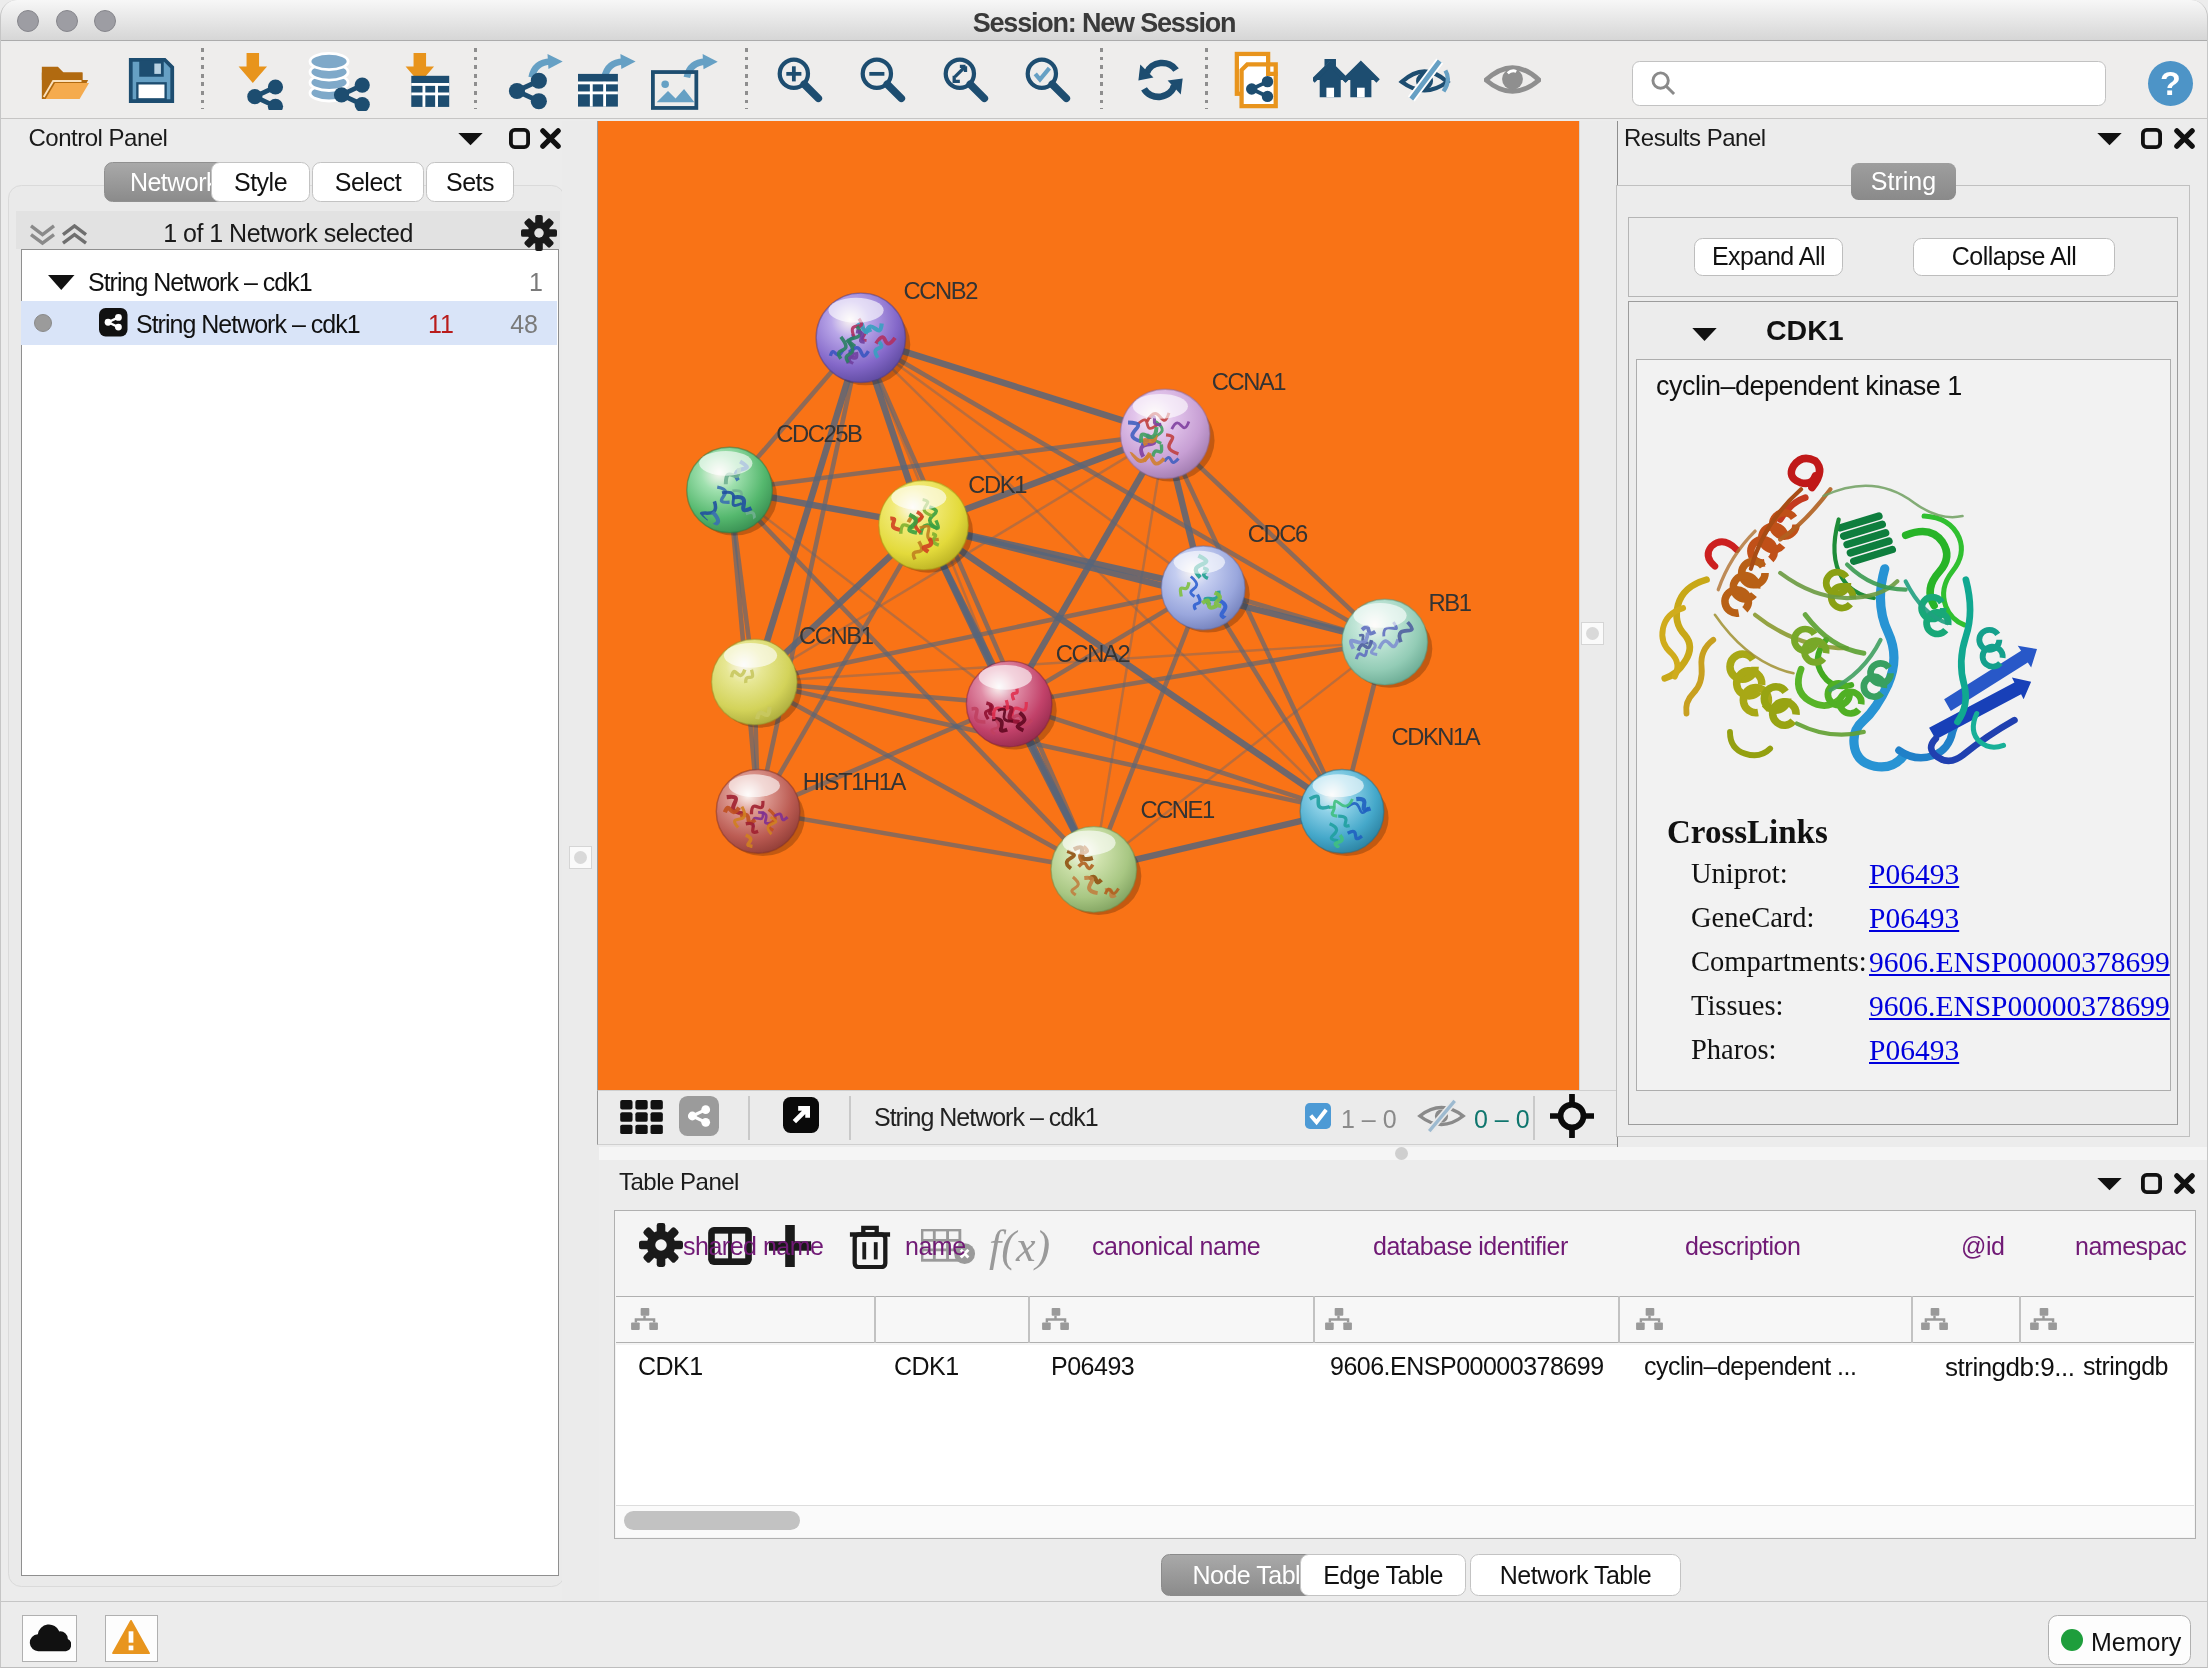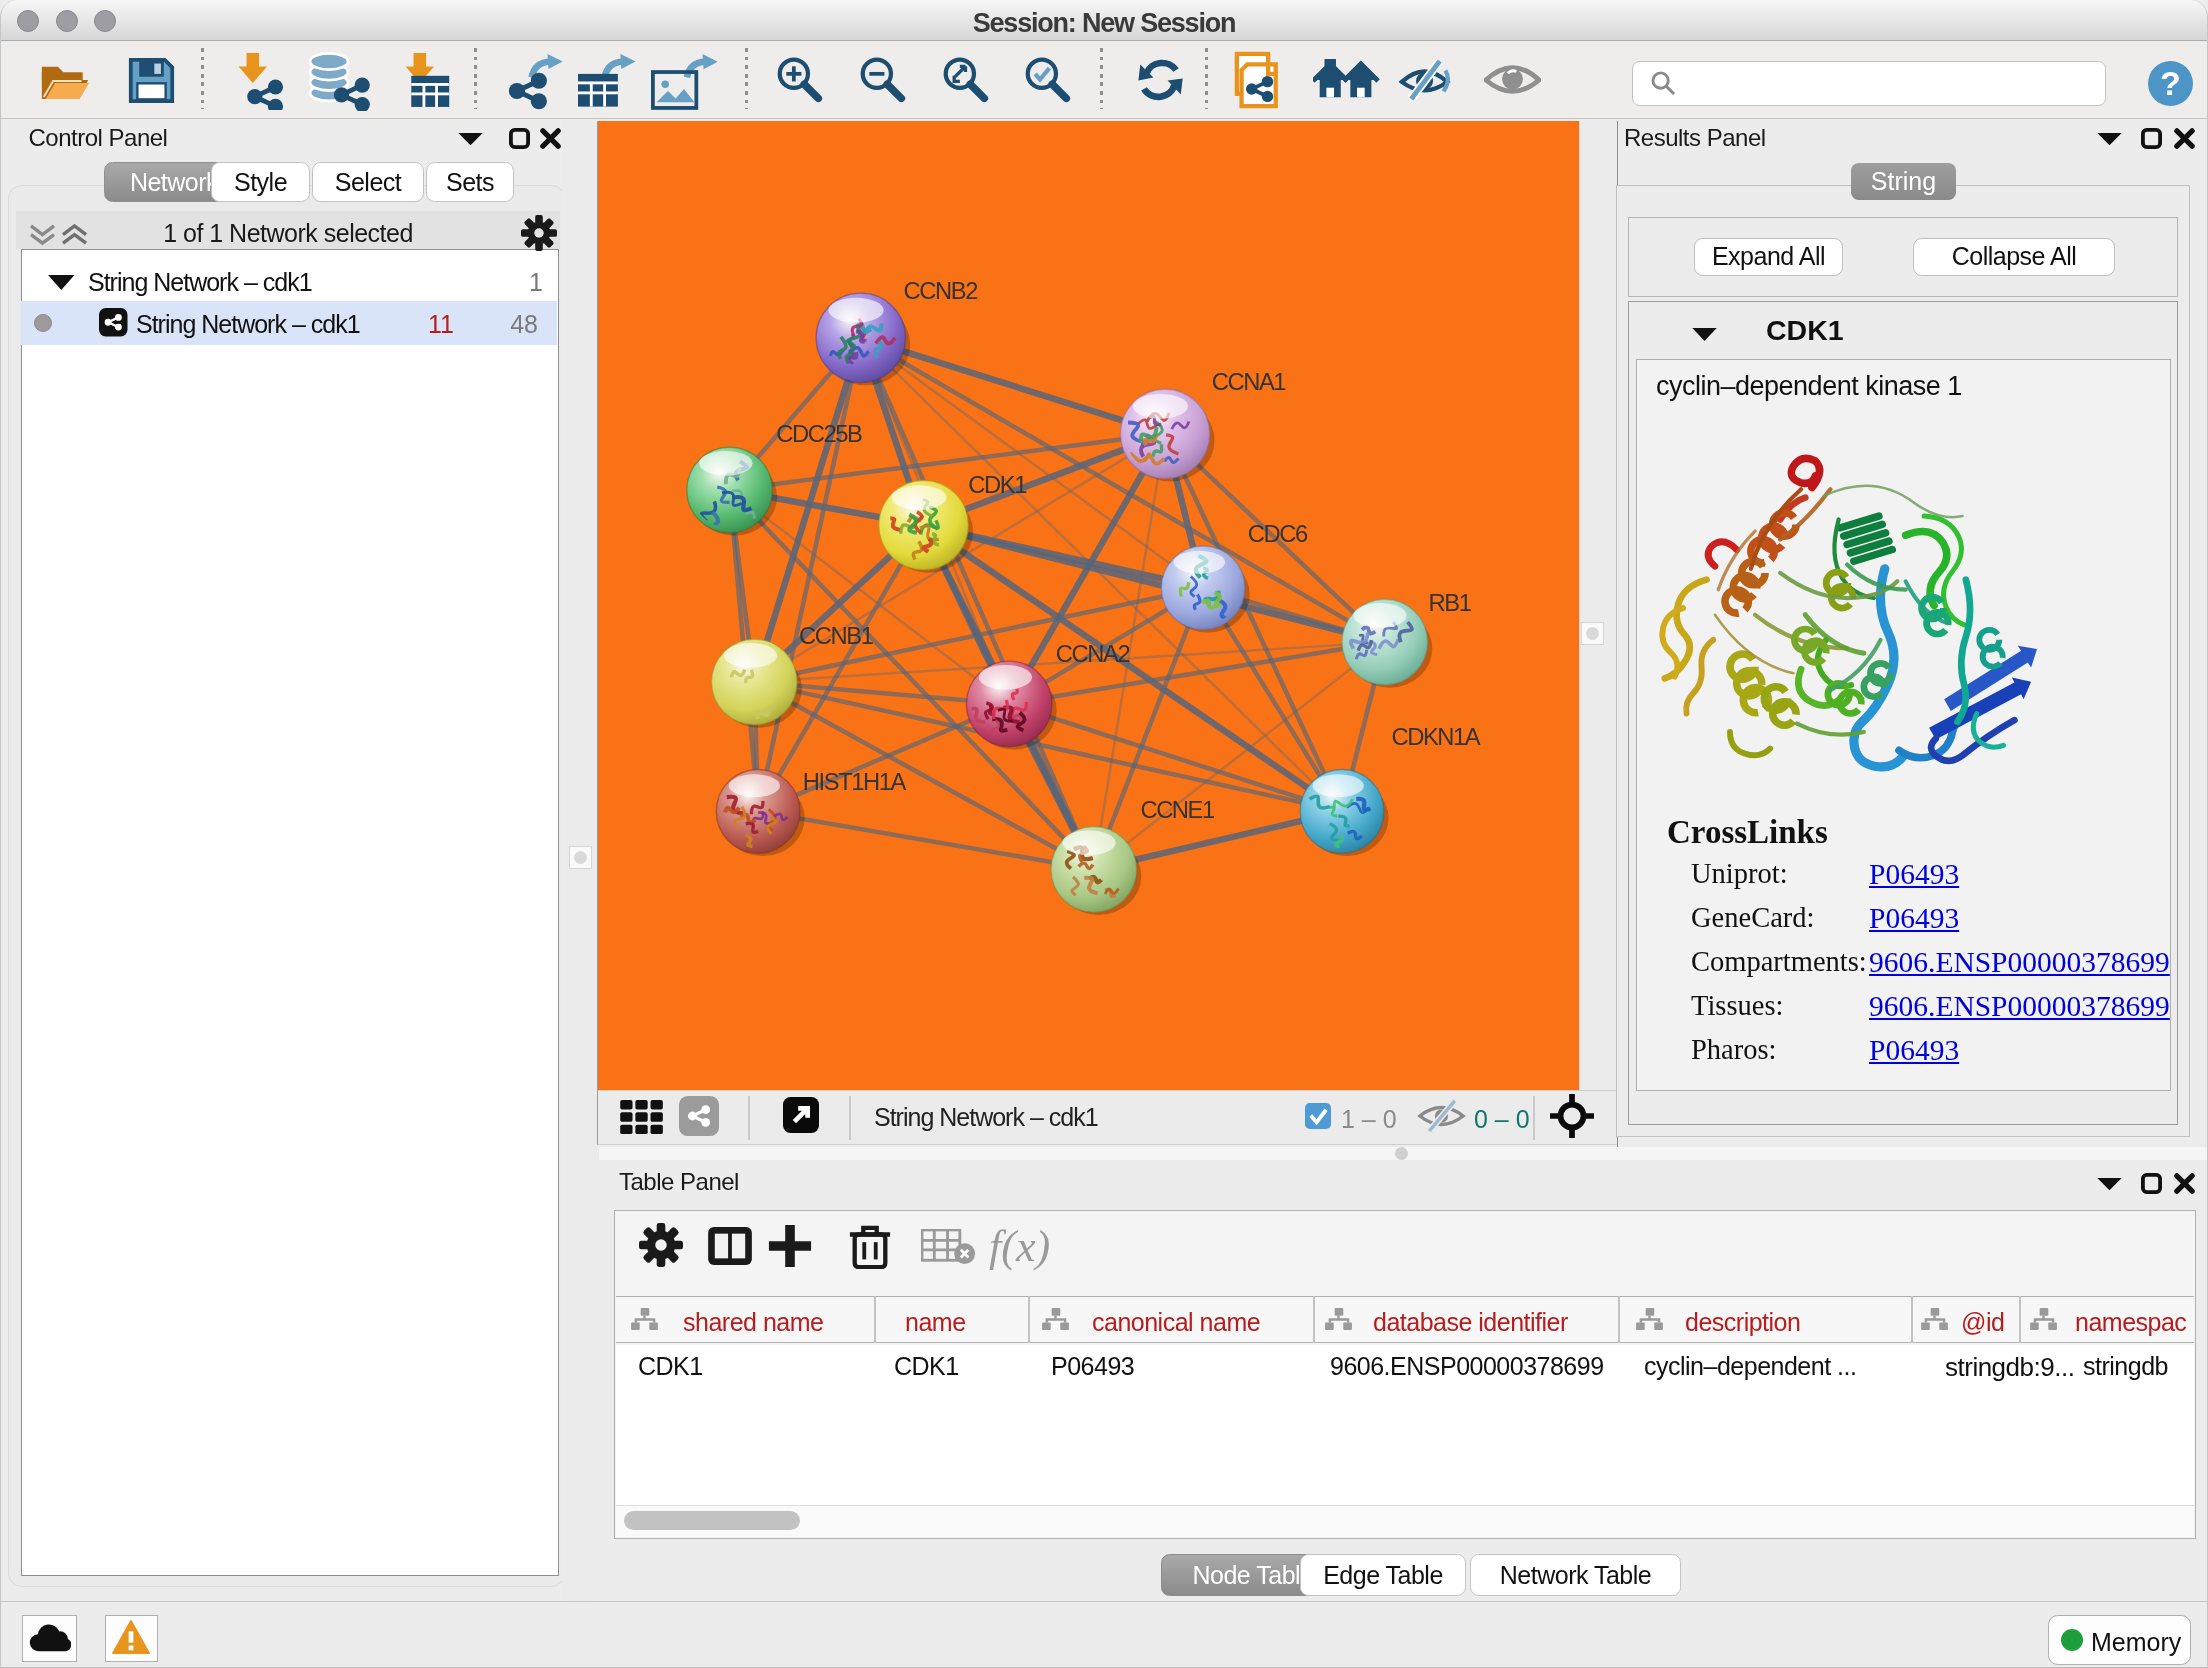--- a/index.html
+++ b/index.html
@@ -1,18 +1,18 @@
 <!DOCTYPE html>
 <html style="font-size:15px"><head><meta charset="utf-8"><style>
 * { margin:0; padding:0; box-sizing:border-box; }
 body { width:2208px; height:1668px; position:relative; overflow:hidden;
   font-family:'Liberation Sans',sans-serif; background:#ececec; }
 .abs { position:absolute; }
 .ptitle { font-size:24px; letter-spacing:-0.5px; color:#1a1a1a; }
-.th { position:absolute; top:1308px; font-size:25px; letter-spacing:-0.5px; color:#b91c1c; white-space:nowrap; }
+.th { position:absolute; top:1232px; font-size:25px; letter-spacing:-0.5px; color:#701a75; white-space:nowrap; }
 .td { position:absolute; top:1352px; font-size:25px; letter-spacing:-0.5px; color:#111; white-space:nowrap; }
 .tabbtn { position:absolute; z-index:3; font-size:25px; letter-spacing:-0.5px; text-align:center; border:1.9px solid #c3c3c3; background:#fff; color:#111; border-radius:7.6px; }
 .seltab { background:linear-gradient(#a9a9a9,#8b8b8b); color:#fff; border-color:#8b8b8b;margin-left:35px; }
 </style></head><body>
 
 <div class="abs" style="left:0;top:0;width:2208px;height:41px;background:linear-gradient(#f7f7f7,#d6d6d6);border-bottom:1.9px solid #acacac;border-radius:17px 17px 0 0"></div>
 <div style="position:absolute;left:17px;top:9.5px;width:22px;height:22px;border-radius:50%;background:#9d9da3;border:1.4px solid #86868c"></div>
 <div style="position:absolute;left:56px;top:9.5px;width:22px;height:22px;border-radius:50%;background:#9d9da3;border:1.4px solid #86868c"></div>
 <div style="position:absolute;left:94px;top:9.5px;width:22px;height:22px;border-radius:50%;background:#9d9da3;border:1.4px solid #86868c"></div>
 <div class="abs" style="left:0;top:7.6px;width:2208px;text-align:center;font-size:27px;letter-spacing:-1.2px;font-weight:700;color:#3a3a3a">Session: New Session</div>

